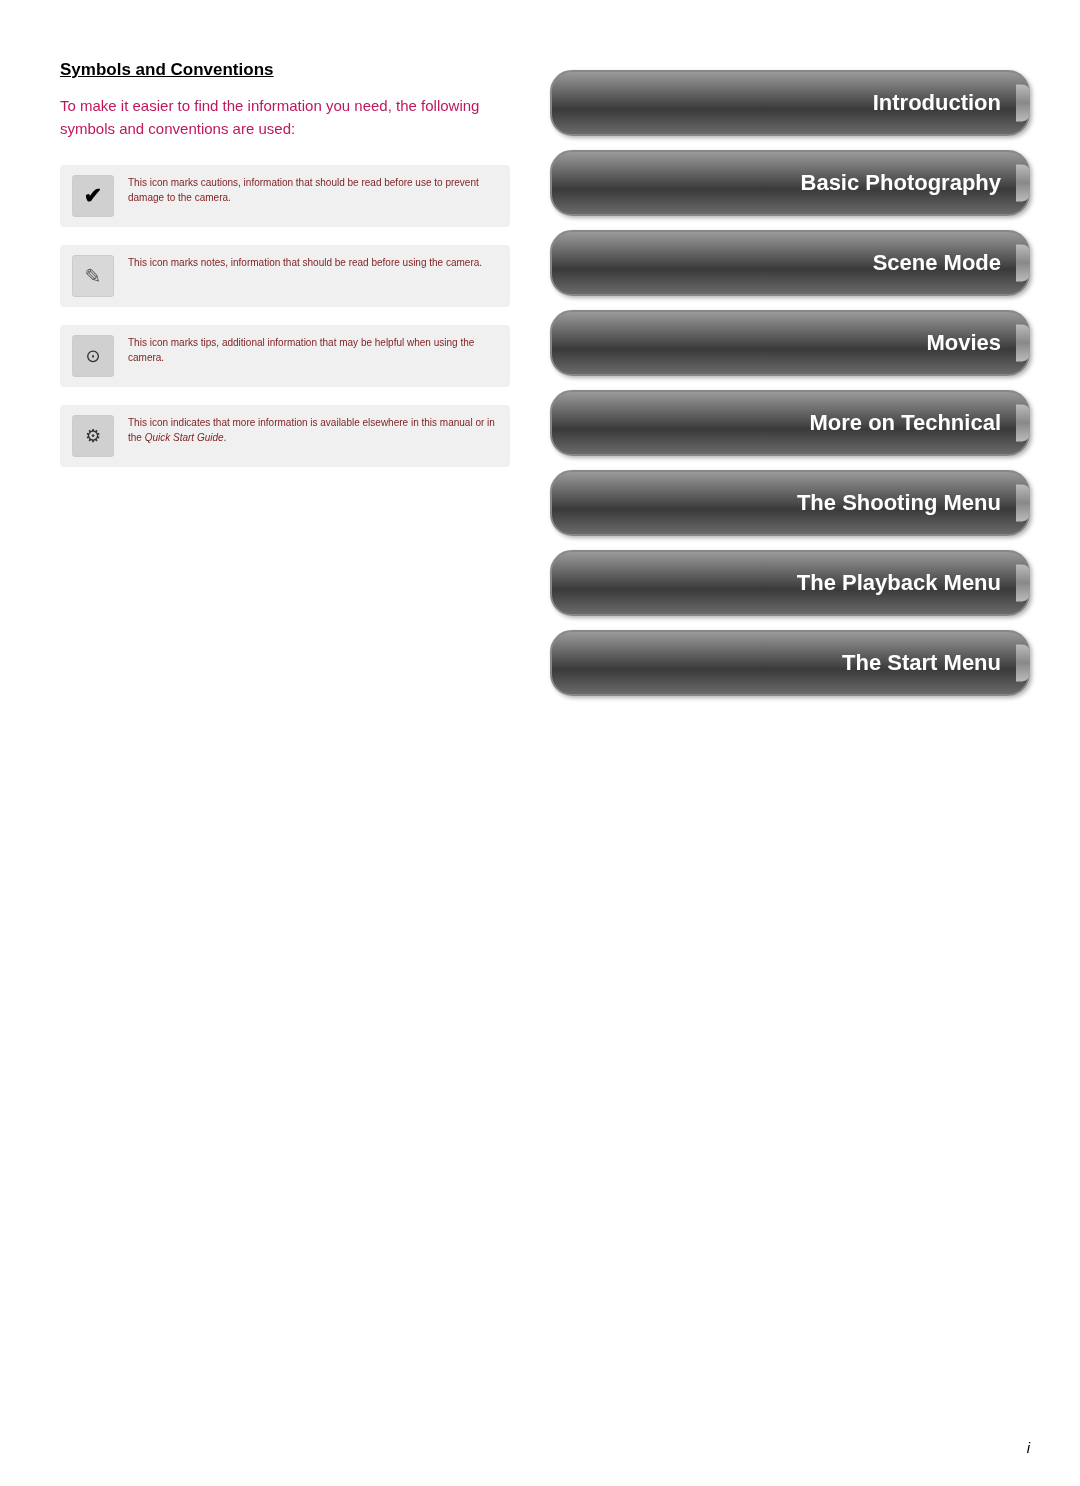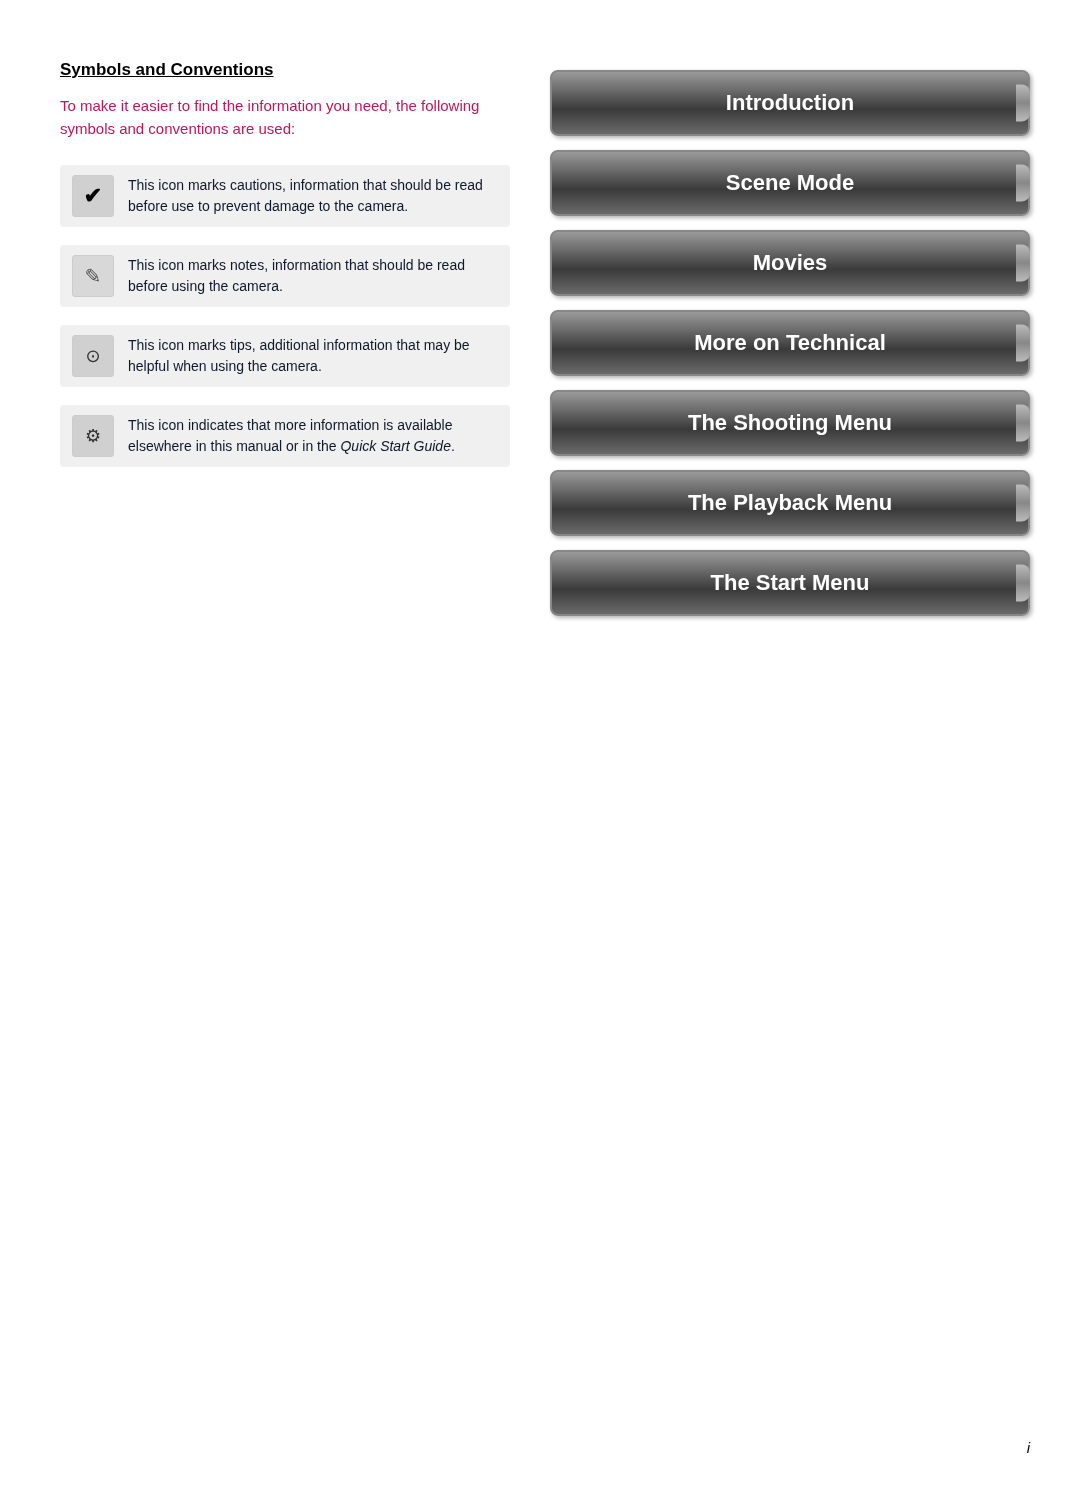--- a/index.html
+++ b/index.html
@@ -70,38 +70,38 @@
       background: #e0e0e0;
       border: 1px solid #ccc;
       display: flex;
       align-items: center;
       justify-content: center;
       border-radius: 3px;
       font-size: 20px;
     }
 
     .icon-text {
-      font-size: 14px;
+      font-size: 10px;
       line-height: 1.5;
-      color: #0f172a;
+      color: #7f1d1d;
     }
 
     
     .tab-button {
       display: block;
       width: 100%;
       margin-bottom: 14px;
-      padding: 18px 9px;
-      border-radius: 8px;
+      padding: 18px 27px;
+      border-radius: 22px;
       background: linear-gradient(to bottom, #9a9a9a 0%, #5a5a5a 40%, #3a3a3a 60%, #6a6a6a 100%);
       border: 2px solid #888;
       color: #ffffff;
       font-size: 22px;
       font-weight: bold;
-      text-align: center;
+      text-align: right;
       cursor: pointer;
       position: relative;
       box-shadow: 2px 2px 4px rgba(0,0,0,0.3);
       font-family: 'Arial', sans-serif;
     }
 
     .tab-button::after {
       content: '';
       position: absolute;
       right: -2px;
@@ -148,20 +148,21 @@
         <div class="icon-row">
           <div class="icon-box" style="background:#d0d0d0; color:#333; font-size:18px;">⚙</div>
           <div class="icon-text">This icon indicates that more information is available elsewhere in this manual or in the <em>Quick Start Guide</em>.</div>
         </div>
       </div>
   </div>
 
   <div class="right-column">
     <div id="tabs-container">
         <button class="tab-button">Introduction</button>
+        <button class="tab-button">Basic Photography</button>
         <button class="tab-button">Scene Mode</button>
         <button class="tab-button">Movies</button>
         <button class="tab-button">More on Technical</button>
         <button class="tab-button">The Shooting Menu</button>
         <button class="tab-button">The Playback Menu</button>
         <button class="tab-button">The Start Menu</button>
       </div>
   </div>
 
 </div>

